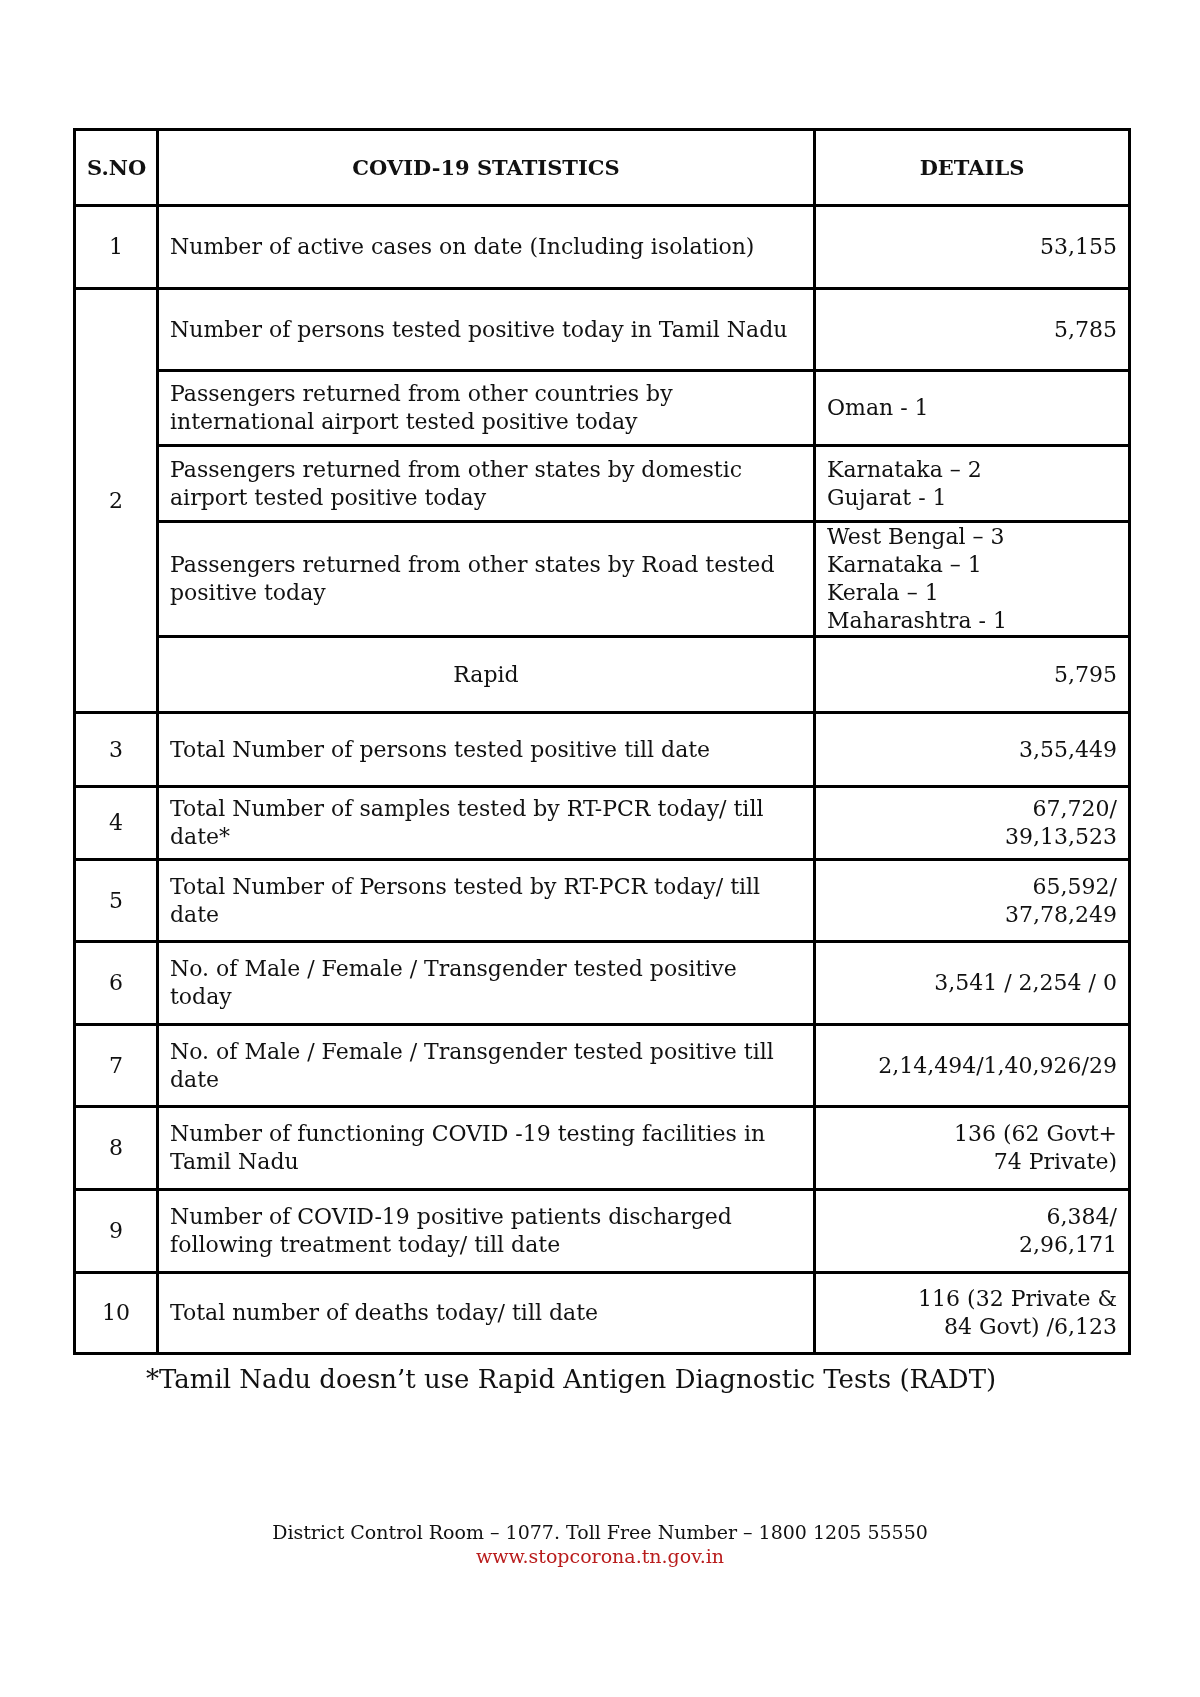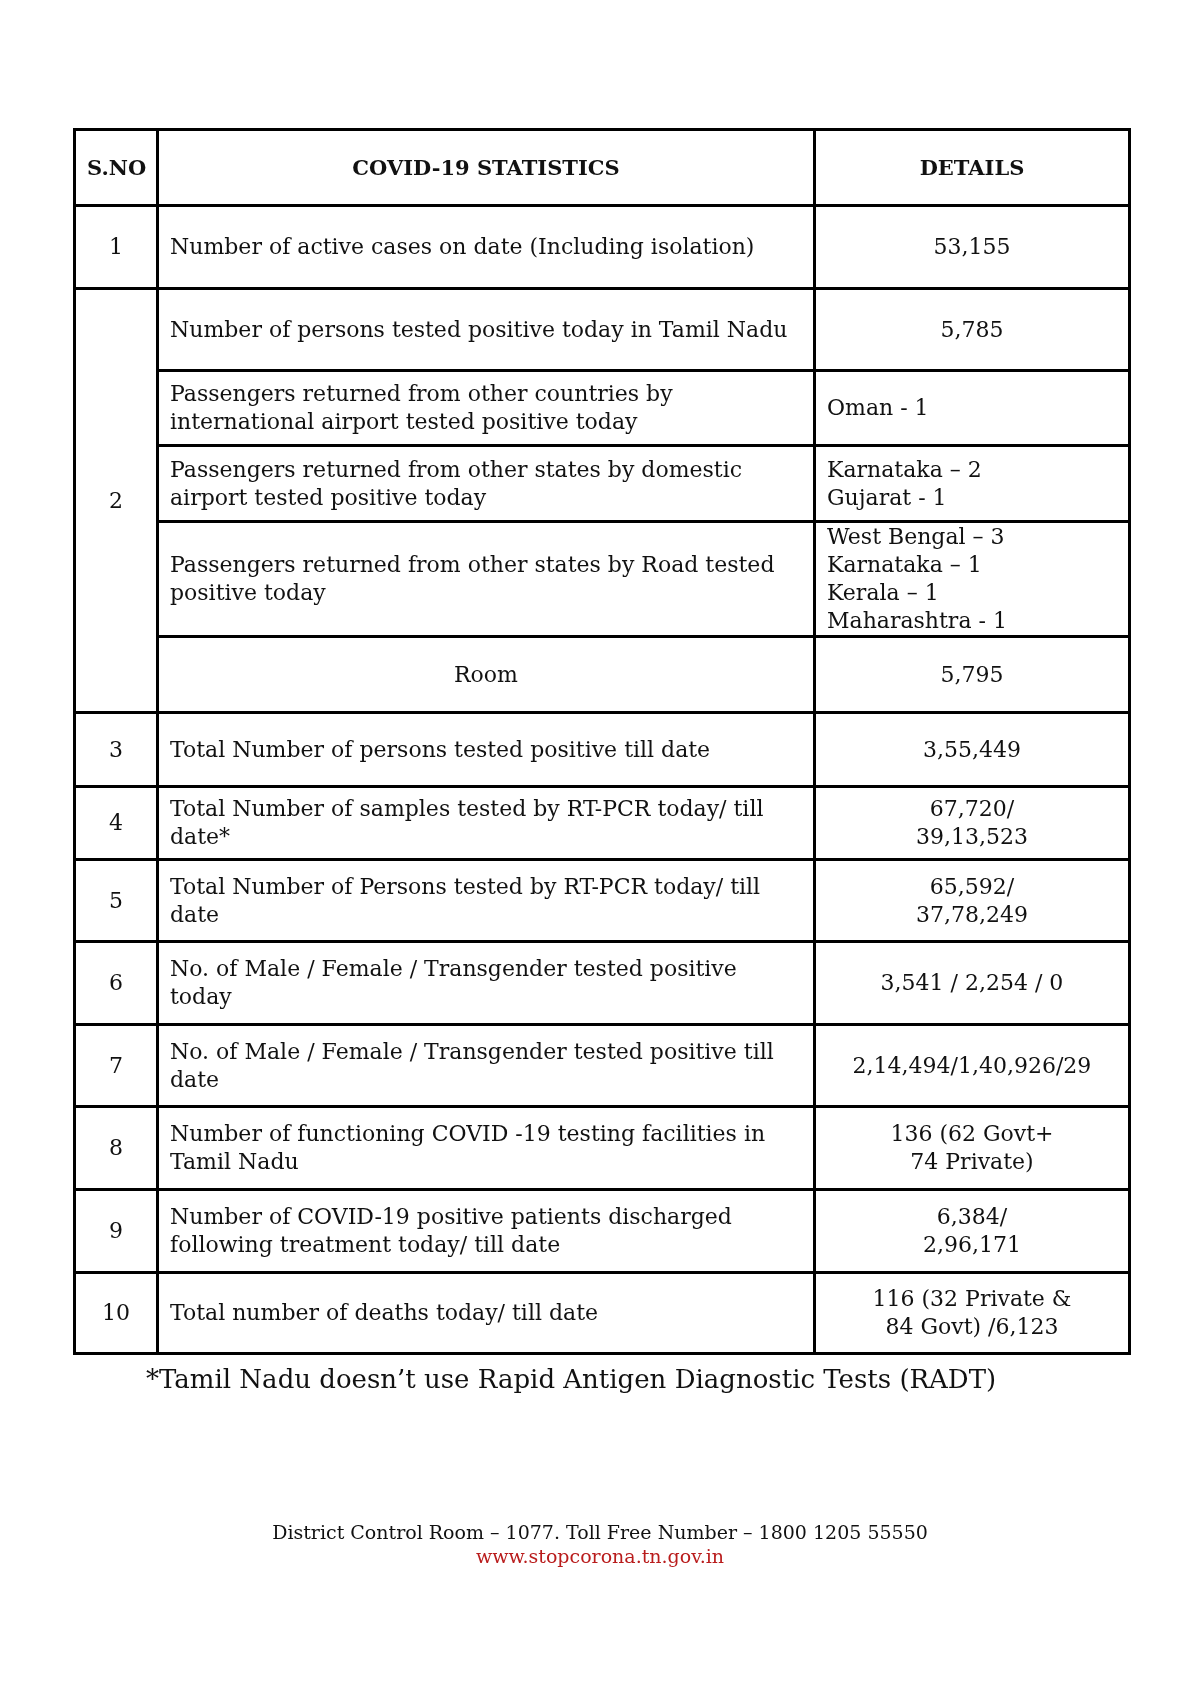--- a/index.html
+++ b/index.html
@@ -13,21 +13,21 @@
   table.stats td, table.stats th {
     border: 3px solid #000; padding: 0 11px; vertical-align: middle;
     font-size: 22px; line-height: 28px; font-weight: normal;
   }
   table.stats th { font-weight: bold; text-align: center; font-size: 21px; }
   col.c-sno { width: 83px; }
   col.c-stat { width: 657px; }
   col.c-det { width: 315px; }
 
   .sno { text-align: center; }
-  .det { text-align: center; margin-left: 30px; }
+  .det { text-align: right; margin-left: 30px; }
   .det-left { text-align: left; }
   .bold { font-weight: bold; font-size: 20px; line-height: 26px; }
   .center { text-align: center; }
   .line { display: block; }
 
   .footnote {
     position: absolute; left: 146px; top: 1366px; font-size: 26px; line-height: 26px;
   }
   .footer {
     position: absolute; left: 0; top: 1520px; width: 1200px; text-align: center;
@@ -80,21 +80,21 @@
     <tr style="height:107px">
       <td class="bold">Passengers returned from other states by Road tested positive today</td>
       <td class="bold det-left">
         <span class="line">West Bengal – 3</span>
         <span class="line">Karnataka – 1</span>
         <span class="line">Kerala – 1</span>
         <span class="line">Maharashtra - 1</span>
       </td>
     </tr>
     <tr style="height:76px">
-      <td class="center">Room</td>
+      <td class="center">Rapid</td>
       <td class="det">5,795</td>
     </tr>
 
     <tr style="height:74px">
       <td class="sno">3</td>
       <td>Total Number of persons tested positive till date</td>
       <td class="det">3,55,449</td>
     </tr>
 
     <tr style="height:73px">

